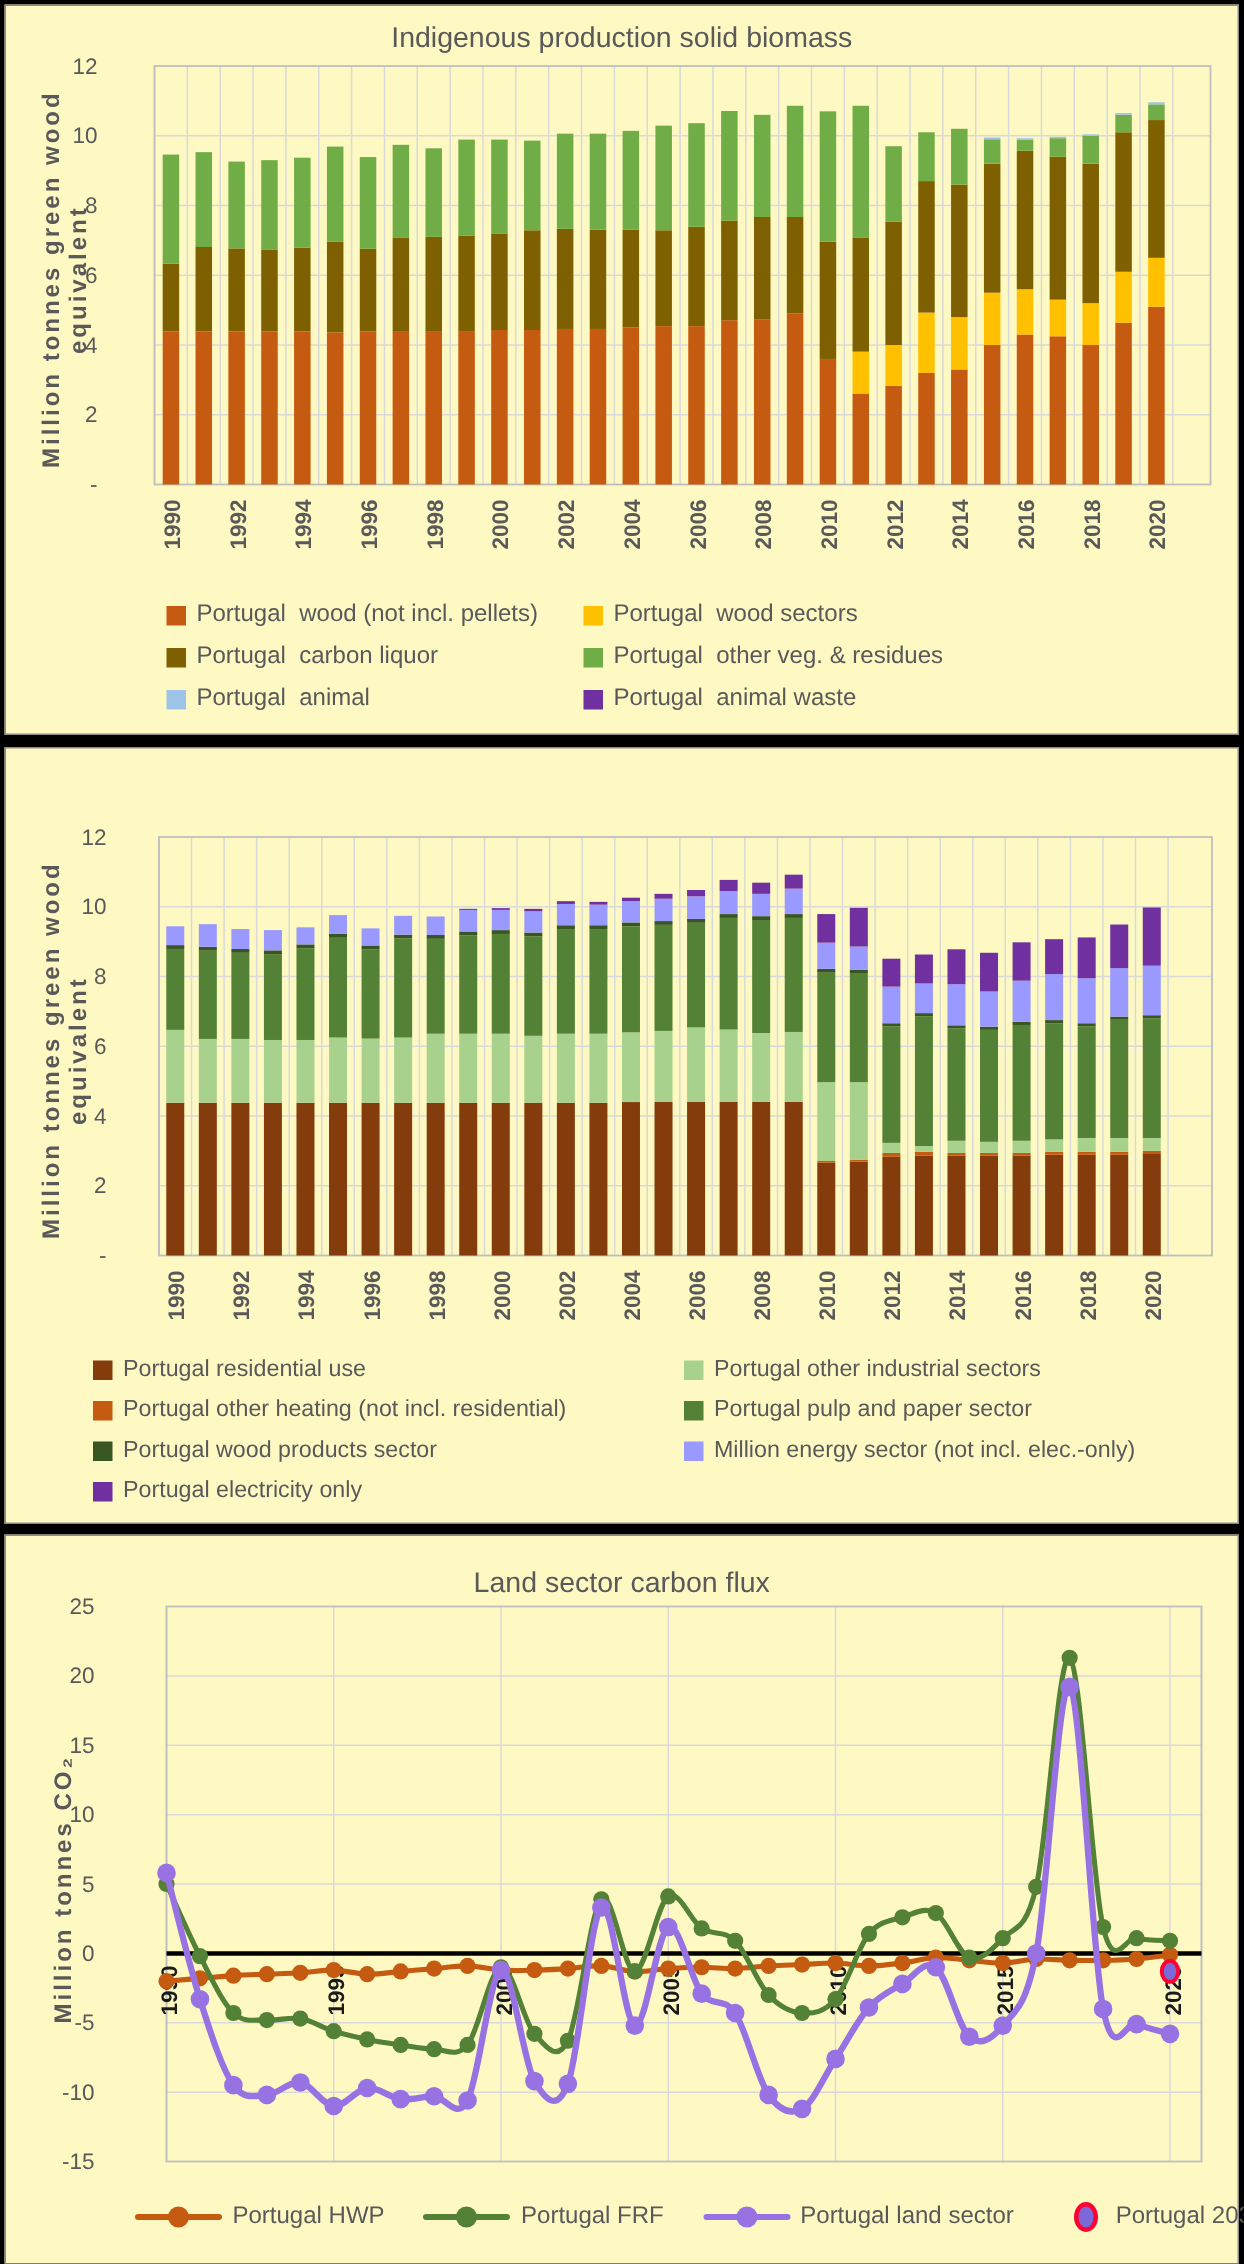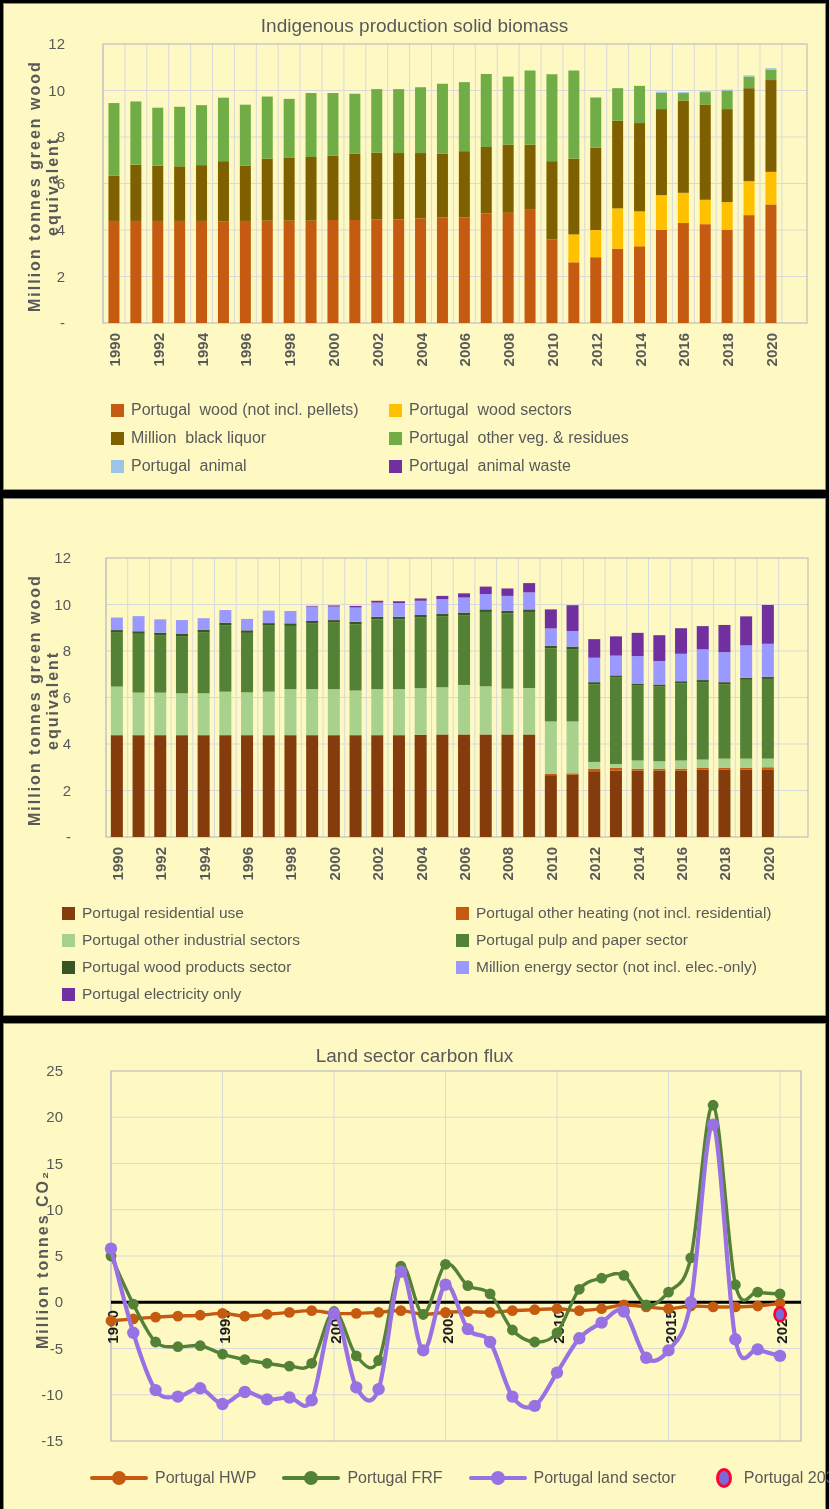--- a/index.html
+++ b/index.html
@@ -213,21 +213,21 @@
       <div class="li">
         <span class="sw" style="background:#C55A11"></span>
         <span>Portugal  wood (not incl. pellets)</span>
       </div>
       <div class="li">
         <span class="sw" style="background:#FFC000"></span>
         <span>Portugal  wood sectors</span>
       </div>
       <div class="li">
         <span class="sw" style="background:#7F6000"></span>
-        <span>Million  black liquor</span>
+        <span>Portugal  carbon liquor</span>
       </div>
       <div class="li">
         <span class="sw" style="background:#70AD47"></span>
         <span>Portugal  other veg. &amp; residues</span>
       </div>
       <div class="li">
         <span class="sw" style="background:#9DC3E6"></span>
         <span>Portugal  animal</span>
       </div>
       <div class="li">
@@ -489,26 +489,26 @@
       <rect x="757.85" y="144.7925" width="12" height="33.014999999999986" fill="#9999FF"></rect>
       <rect x="757.85" y="105.965" width="12" height="38.827499999999986" fill="#7030A0"></rect>
       <text x="0" y="0" fill="#595959" font-size="15" transform="translate(769.85,348) rotate(-90)" text-anchor="end" font-weight="bold">2020</text>
     </svg>
   <div class="legend" id="legend1">
       <div class="li">
         <span class="sw" style="background:#843C0C"></span>
         <span>Portugal residential use</span>
       </div>
       <div class="li">
+        <span class="sw" style="background:#A9D18E"></span>
+        <span>Portugal other industrial sectors</span>
+      </div>
+      <div class="li">
         <span class="sw" style="background:#C55A11"></span>
         <span>Portugal other heating (not incl. residential)</span>
-      </div>
-      <div class="li">
-        <span class="sw" style="background:#A9D18E"></span>
-        <span>Portugal other industrial sectors</span>
       </div>
       <div class="li">
         <span class="sw" style="background:#538135"></span>
         <span>Portugal pulp and paper sector</span>
       </div>
       <div class="li">
         <span class="sw" style="background:#375623"></span>
         <span>Portugal wood products sector</span>
       </div>
       <div class="li">

